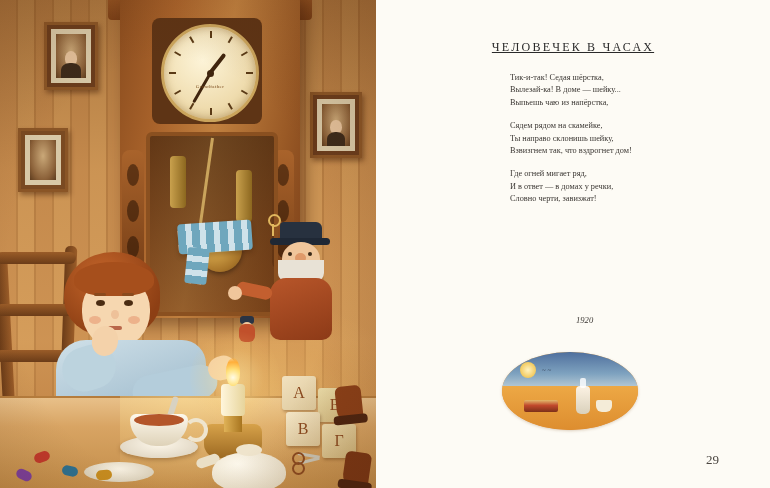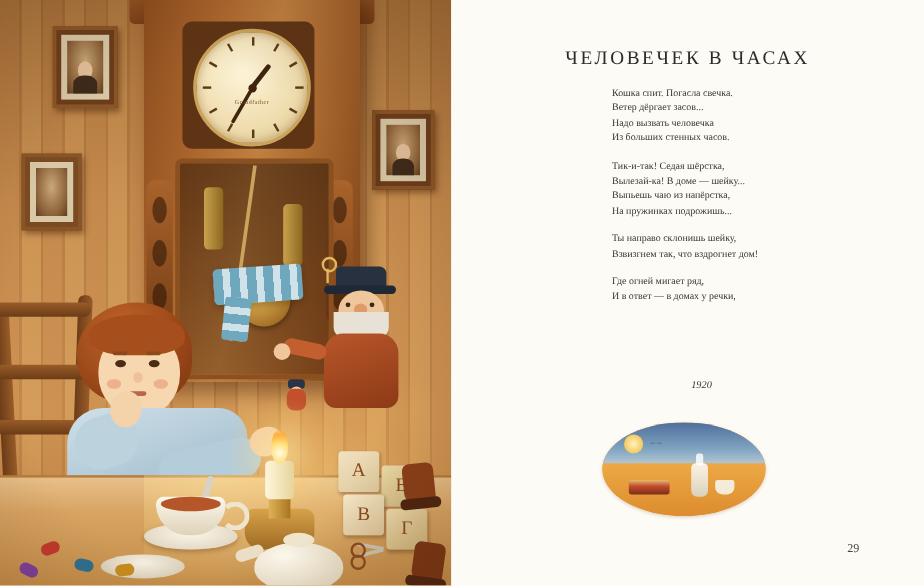--- a/index.html
+++ b/index.html
@@ -573,24 +573,25 @@
     position: relative;
     width: 394px;
     height: 488px;
     background: #fdfbf5;
   }
   .poem-title {
     position: absolute;
     left: 0; right: 0;
     top: 40px;
     text-align: center;
-    font-size: 16px;
+    font-size: 12px;
     letter-spacing: 2.2px;
     color: #2a2a2a;
     font-family: "Liberation Serif", serif;
+    text-decoration: underline;
   }
   .poem-body {
     position: absolute;
     left: 134px;
     top: 72px;
     font-size: 8.3px;
     line-height: 12.4px;
     color: #3a3632;
     font-family: "Liberation Serif", serif;
   }
@@ -657,21 +658,21 @@
   .oval-cup {
     position: absolute; left: 94px; top: 48px;
     width: 16px; height: 12px;
     border-radius: 2px 2px 6px 6px;
     background: #f4ecd8;
   }
   .page-number {
     position: absolute;
     left: 330px;
     top: 452px;
-    font-size: 10px;
+    font-size: 13px;
     color: #4a4540;
   }
   .gutter {
     position: absolute;
     left: 376px; top: 0;
     width: 3px; height: 488px;
     background: linear-gradient(90deg, rgba(120,80,40,0.30), rgba(255,255,255,0));
   }
 </style>
 </head>
@@ -848,38 +849,33 @@
   </div>
 
   <div class="gutter"></div>
 
   <div class="page-right">
 
     <div class="poem-title">ЧЕЛОВЕЧЕК В ЧАСАХ</div>
 
     <div class="poem-body">
       <div class="stanza">
-        <div>Кошка спит. Погасла свечка.</div>
-        <div>Ветер дёргает засов...</div>
-        <div>Надо вызвать человечка</div>
-        <div>Из больших стенных часов.</div>
-      </div>
-      <div class="stanza">
         <div>Тик-и-так! Седая шёрстка,</div>
         <div>Вылезай-ка! В доме — шейку...</div>
         <div>Выпьешь чаю из напёрстка,</div>
-        <div>На пружинках подрожишь...</div>
       </div>
       <div class="stanza">
+        <div>Сядем рядом на скамейке,</div>
         <div>Ты направо склонишь шейку,</div>
         <div>Взвизгнем так, что вздрогнет дом!</div>
       </div>
       <div class="stanza">
         <div>Где огней мигает ряд,</div>
         <div>И в ответ — в домах у речки,</div>
+        <div>Словно черти, завизжат!</div>
       </div>
     </div>
 
     <div class="poem-year">1920</div>
 
     <div class="oval">
       <div class="oval-sky"></div>
       <div class="oval-sun"></div>
       <div class="oval-birds">~ ~</div>
       <div class="oval-table"></div>

